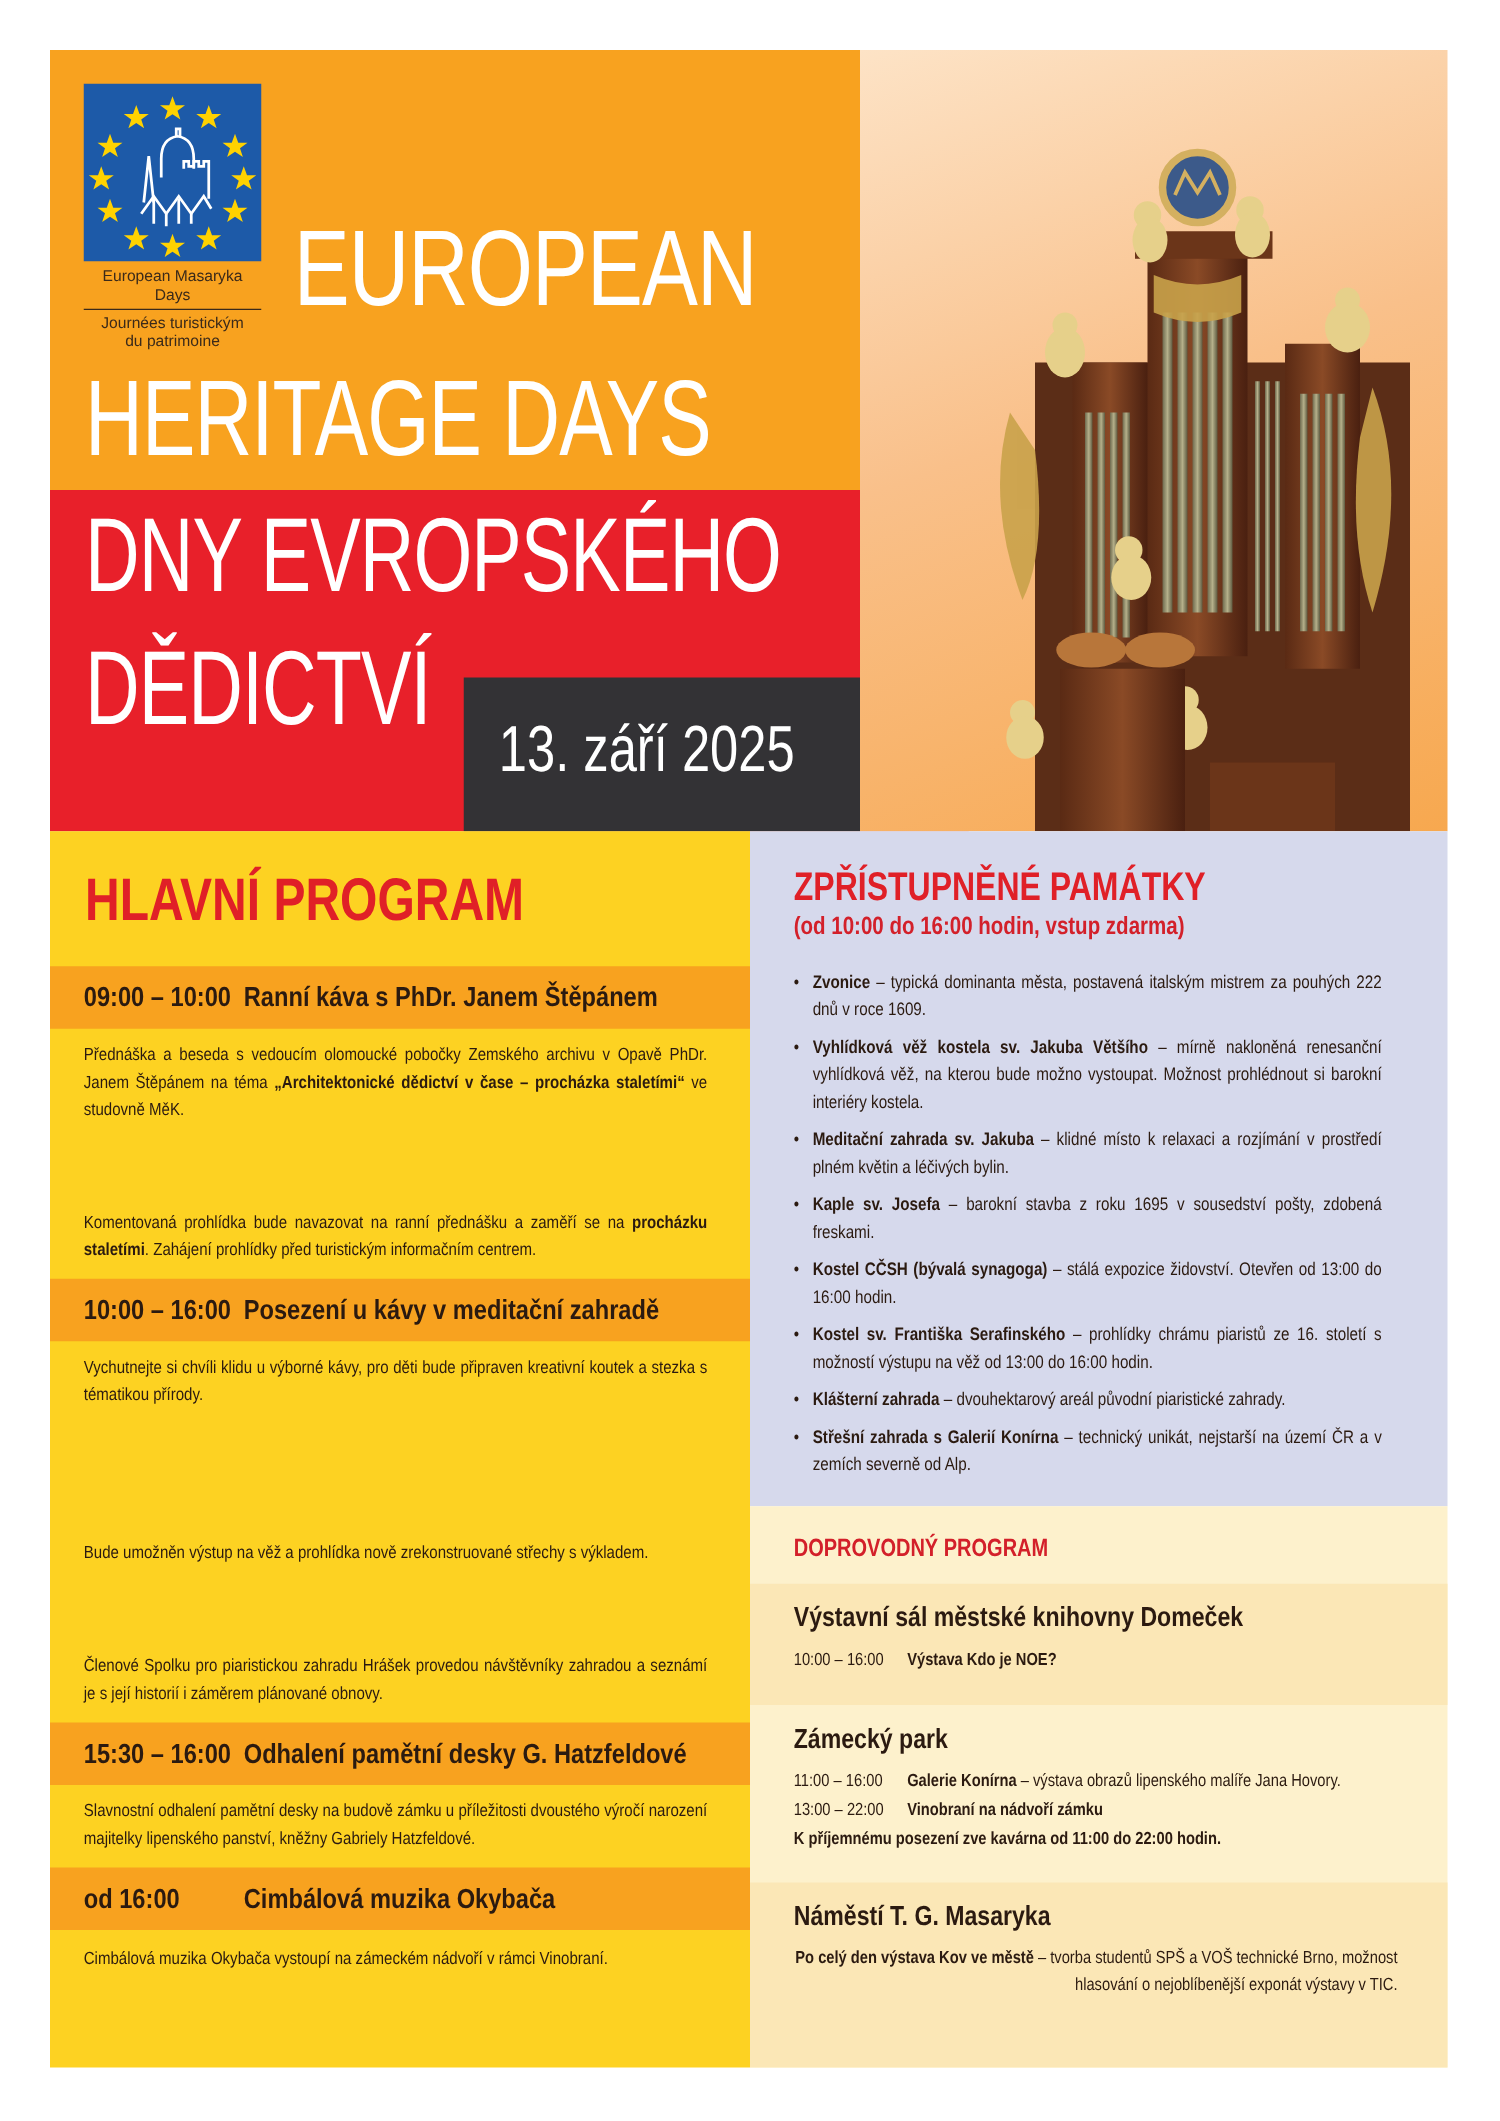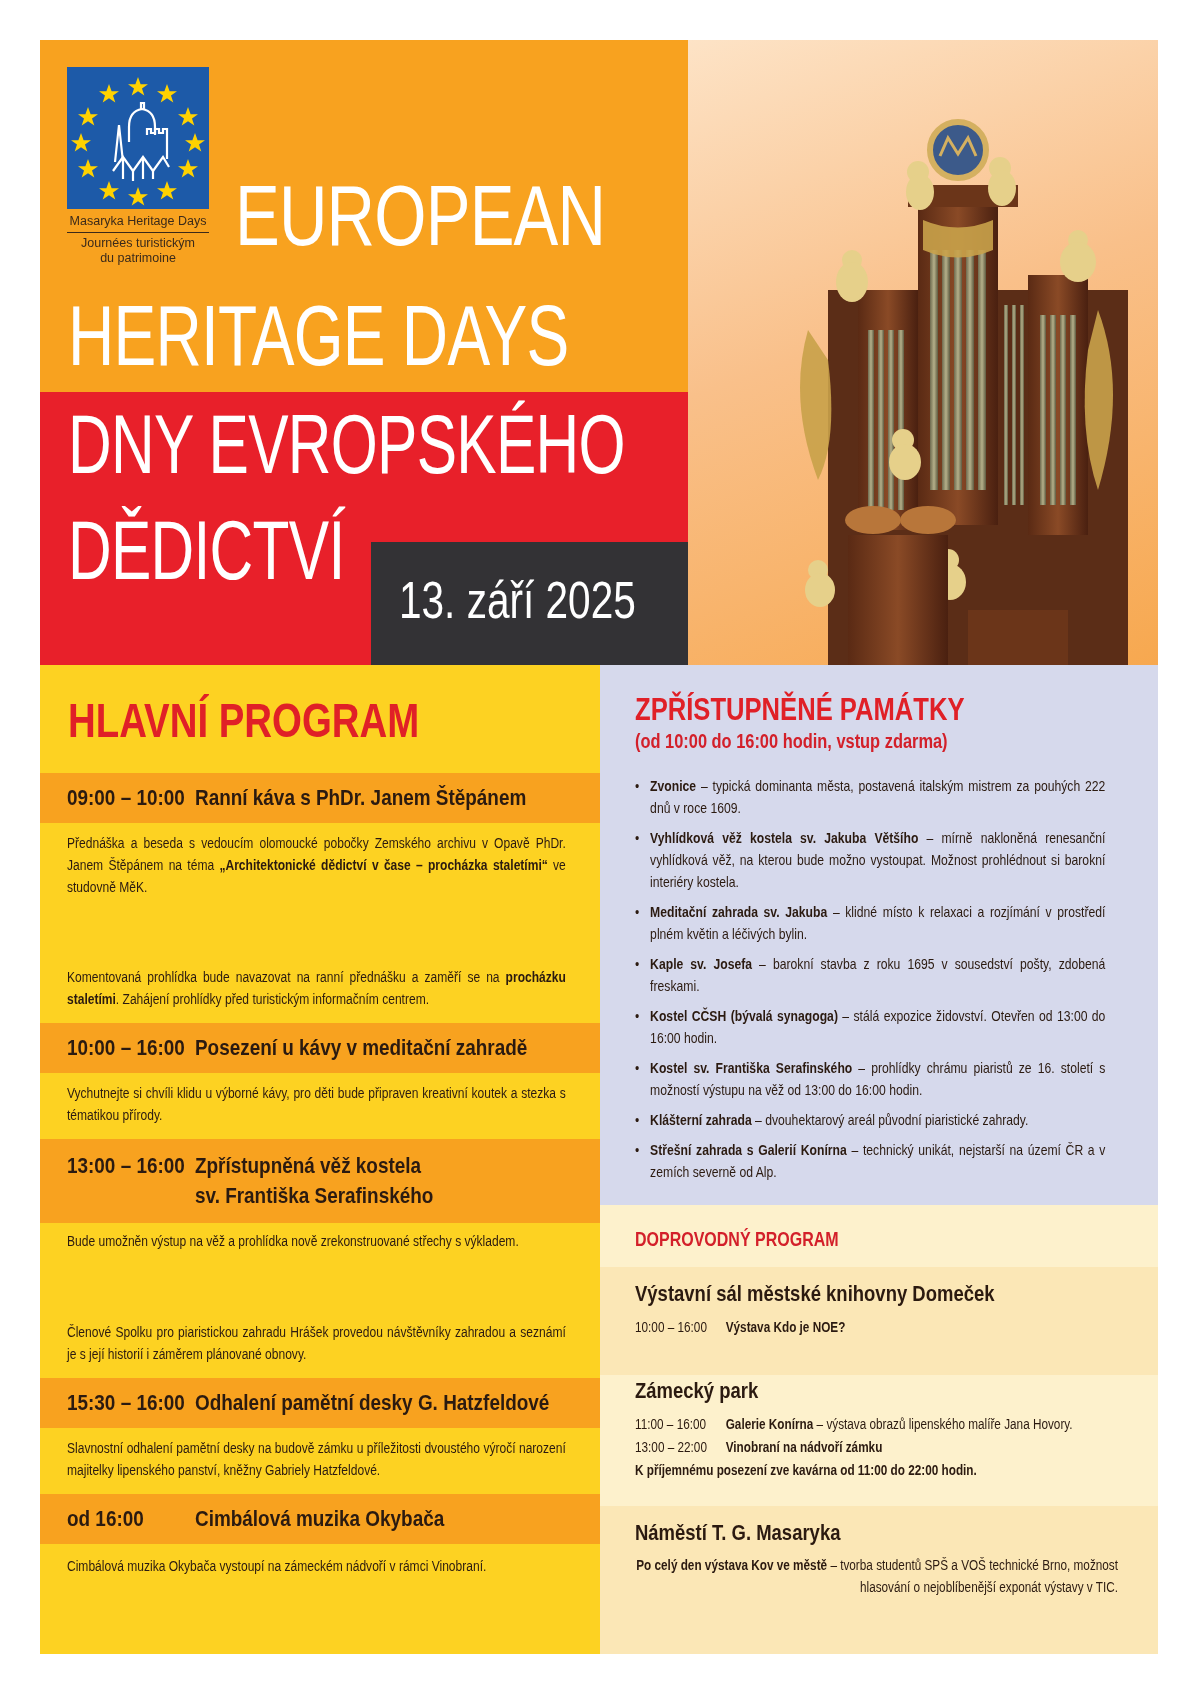--- a/index.html
+++ b/index.html
@@ -95,21 +95,21 @@
             <path d="M48 95 L52 58 L56 95"></path>
             <path d="M62 75 L62 60 Q62 44 75 42 Q88 44 88 60 L88 68"></path>
             <path d="M74 42 L74 36 L77 36 L77 42"></path>
             <path d="M80 68 L80 62 L84 62 L84 66 L88 66 L88 62 L92 62 L92 66 L96 66 L96 62 L100 62 L100 92"></path>
             <path d="M46 104 L56 90 L66 104 L76 90 L86 104 L96 90 L102 100"></path>
             <path d="M56 92 L56 112 M76 92 L76 112 M66 104 L66 114 M86 104 L86 112"></path>
           </g>
         </svg>
       </div>
       <div class="logo-text">
-        <div class="l1">Masaryka Heritage Days</div>
+        <div class="l1">European Masaryka Days</div>
         <div>Journées turistickým</div>
         <div>du patrimoine</div>
       </div>
     </div>
     <div class="title-en t-eu">EUROPEAN</div>
     <div class="title-en t-hd">HERITAGE DAYS</div>
 
     <div class="red-band">
       <div class="title-en t-cz1">DNY EVROPSKÉHO</div>
       <div class="title-en t-cz2">DĚDICTVÍ</div>
@@ -211,25 +211,20 @@
     </div>
 
     <div class="ev-band" style="top:358px;height:50px;">
       <span class="ev-time" style="top:12px;">10:00 – 16:00</span>
       <span class="ev-title" style="top:12px;">Posezení u kávy v meditační zahradě</span>
     </div>
     <div class="ev-desc" style="top:417px;">
       <span>Vychutnejte si chvíli klidu u výborné kávy, pro děti bude připraven kreativní koutek a stezka s tématikou přírody.</span>
     </div>
 
-    <div class="ev-band" style="top:474px;height:84px;">
-      <span class="ev-time" style="top:14px;">13:00 – 16:00</span>
-      <span class="ev-title" style="top:14px;">Zpřístupněná věž kostela</span>
-      <span class="ev-title" style="top:44px;">sv. Františka Serafinského</span>
-    </div>
     <div class="ev-desc" style="top:565px;">
       <span>Bude umožněn výstup na věž a prohlídka nově zrekonstruované střechy s výkladem.</span>
     </div>
 
     <div class="ev-desc" style="top:656px;">
       <span>Členové Spolku pro piaristickou zahradu Hrášek provedou návštěvníky zahradou a seznámí je s její historií i záměrem plánované obnovy.</span>
     </div>
 
     <div class="ev-band" style="top:713px;height:50px;">
       <span class="ev-time" style="top:12px;">15:30 – 16:00</span>
@@ -259,21 +254,21 @@
       <li><b>Kostel CČSH (bývalá synagoga)</b><span> – stálá expozice židovství. Otevřen od 13:00 do 16:00 hodin.</span></li>
       <li><b>Kostel sv. Františka Serafinského</b><span> – prohlídky chrámu piaristů ze 16. století s možností výstupu na věž od 13:00 do 16:00 hodin.</span></li>
       <li><b>Klášterní zahrada</b><span> – dvouhektarový areál původní piaristické zahrady.</span></li>
       <li><b>Střešní zahrada s Galerií Konírna</b><span> – technický unikát, nejstarší na území ČR a v zemích severně od Alp.</span></li>
     </ul>
   </div>
 
   <div class="dop">
     <div class="dop-title">DOPROVODNÝ PROGRAM</div>
 
-    <div class="dop-block alt" style="top:62px;height:108px;">
+    <div class="dop-block alt" style="top:62px;height:97px;">
       <div class="dop-place" style="top:14px;">Výstavní sál městské knihovny Domeček</div>
       <div class="dop-line" style="top:50px;">
         <span class="tm">10:00 – 16:00</span><b>Výstava Kdo je NOE?</b><span></span>
       </div>
     </div>
 
     <div class="dop-block" style="top:159px;height:142px;">
       <div class="dop-place" style="top:14px;">Zámecký park</div>
       <div class="dop-line" style="top:50px;">
         <span class="tm">11:00 – 16:00</span><b>Galerie Konírna</b><span> – výstava obrazů lipenského malíře Jana Hovory.</span>

